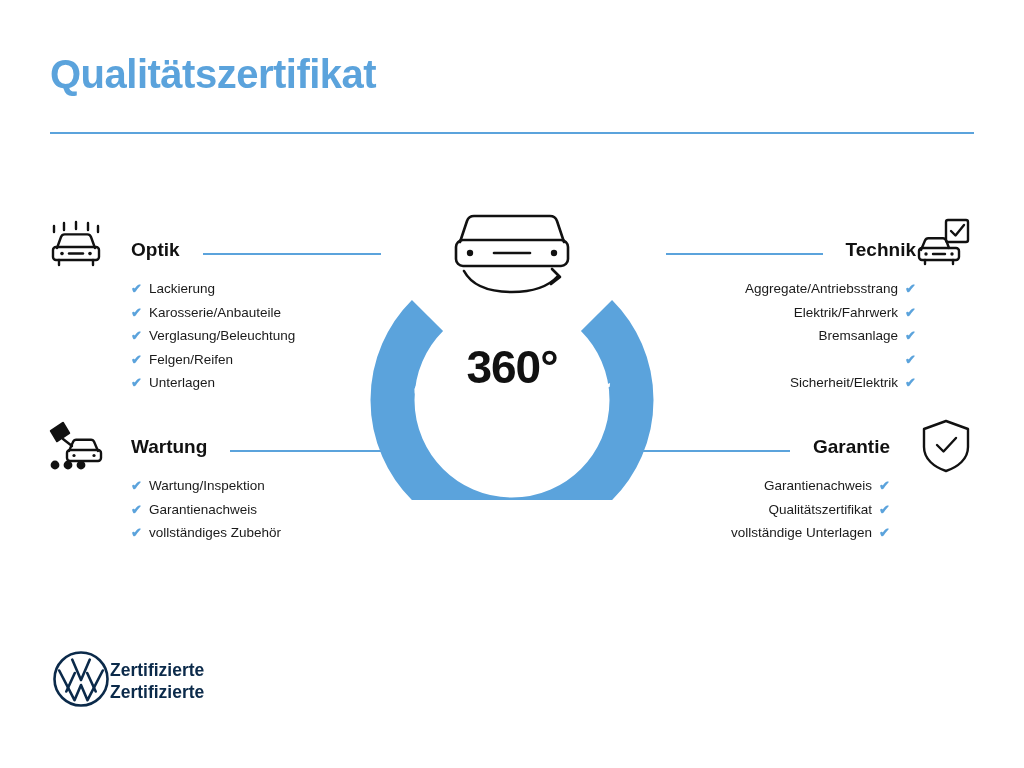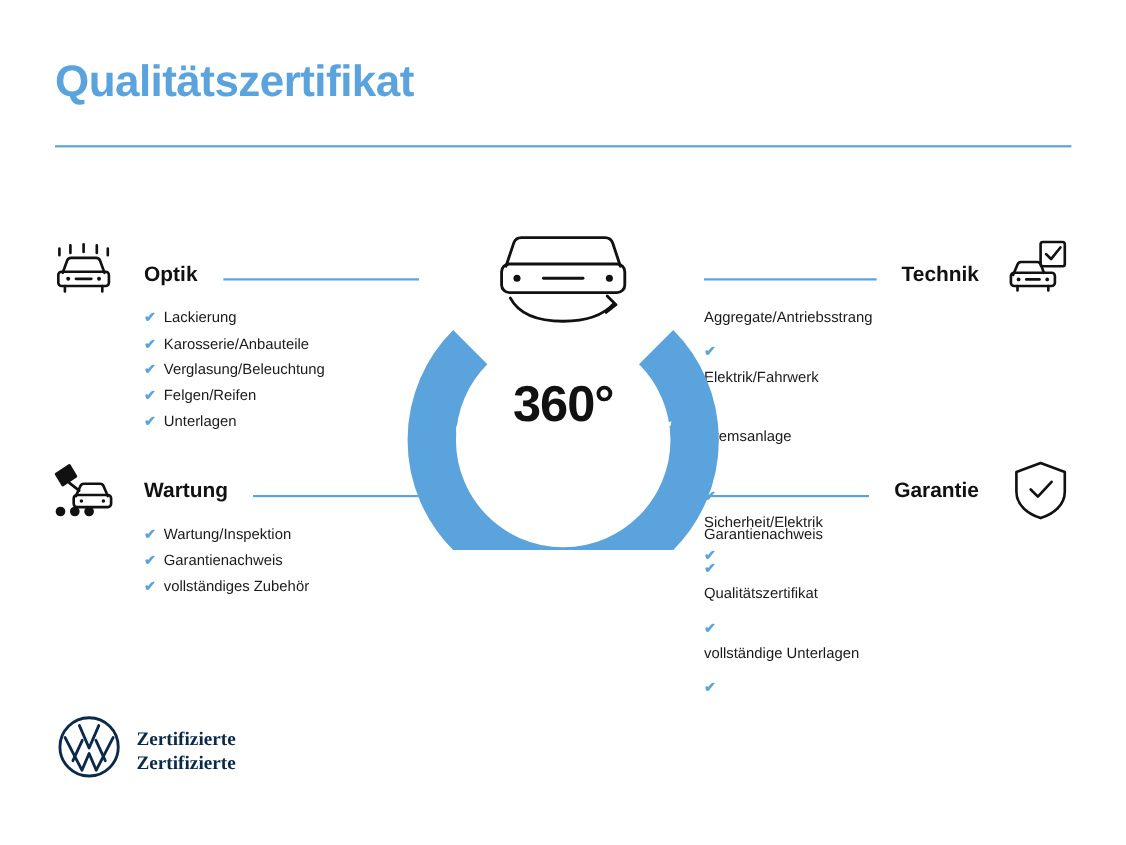--- a/index.html
+++ b/index.html
@@ -76,28 +76,28 @@
   
   .left .section-head { justify-content: flex-start; }
   .left .section-title { margin-right: 10px; }
   .left .section-rule { flex: 1; }
   .left .items li { justify-content: flex-start; }
 
   
   .right .section-head { justify-content: flex-end; }
   .right .section-title { margin-left: 10px; order: 2; }
   .right .section-rule { flex: 1; order: 1; }
-  .right .items li { justify-content: flex-end; flex-direction: column; }
+  .right .items li { justify-content: flex-end; }
   .right .items li .check { order: 2; }
   .right .items li .label { order: 1; }
 
   
   #sec-optik   { left: 131px; top: 240px; width: 250px; }
   #sec-wartung { left: 131px; top: 437px; width: 250px; }
-  #sec-technik { left: 640px; top: 240px; width: 250px; text-align: right; }
+  #sec-technik { left: 666px; top: 240px; width: 250px; text-align: right; }
   #sec-garantie{ left: 640px; top: 437px; width: 250px; }
 
   
   .icon-box { position: absolute; }
   #icon-optik    { left: 45px;  top: 212px; }
   #icon-wartung  { left: 45px;  top: 415px; }
   #icon-technik  { left: 913px; top: 212px; }
   #icon-garantie { left: 918px; top: 415px; }
 
   
@@ -125,22 +125,20 @@
     color: #111;
     letter-spacing: -1px;
   }
 
   
   #footer {
     position: absolute;
     left: 52px; top: 650px;
     display: flex;
     align-items: center;
-    gap: 14px;
-    font-family: Liberation Serif, serif;
   }
   #footer .vw-text {
     font-size: 17.5px;
     font-weight: bold;
     color: #0b2a4a;
     line-height: 22px;
     white-space: nowrap;
   }
 </style>
 </head>

